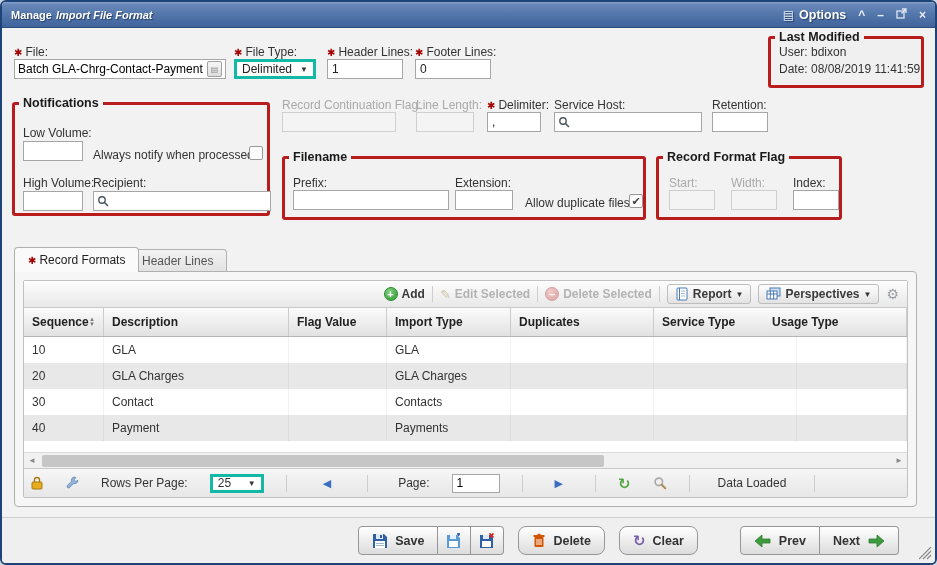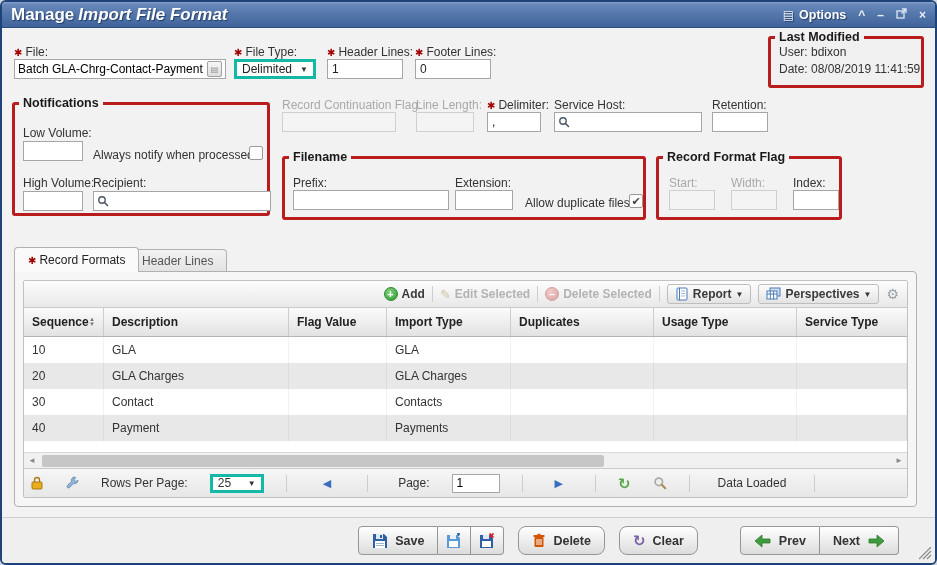--- a/index.html
+++ b/index.html
@@ -8,21 +8,21 @@
     width:937px; height:565px; position:relative; overflow:hidden;
     border:2px solid #1d4379; border-radius:6px; background:#f2f2f2;
     font-size:12px; color:#222;
   }
   
   .titlebar {
     height:26px; display:flex; align-items:center; padding:0 9px;
     background:linear-gradient(#8aa3cc 0%,#6a89ba 8%,#5578ac 45%,#40639c 100%);
     border-bottom:1px solid #2d4d7d; color:#fff;
   }
-  .dlg-title { font-weight:bold; font-size:17px; text-shadow:1px 1px 1px rgba(10,30,60,.6); }
+  .dlg-title { font-weight:bold; font-size:11px; text-shadow:1px 1px 1px rgba(10,30,60,.6); }
   .dlg-title .em { font-style:italic; margin-left:4px; }
   .titlebar-right { margin-left:auto; display:flex; align-items:center; gap:12px; }
   .options-btn { display:flex; align-items:center; gap:5px; font-weight:bold; font-size:12.5px;
     text-shadow:1px 1px 1px rgba(10,30,60,.6); cursor:pointer; }
   .tb-ico { color:#e8eef8; font-weight:bold; font-size:12px; line-height:1; cursor:pointer; }
   
   .body { position:absolute; top:26px; left:0; right:0; bottom:0; }
   .lbl { position:absolute; white-space:nowrap; color:#333; }
   .lbl.dis { color:#a9a9a9; }
   .req { color:#a40000; font-size:10px; margin-right:3px; }
@@ -285,25 +285,25 @@
             </div>
           <div class="th c2">
               <span>Flag Value</span>
             </div>
           <div class="th c3">
               <span>Import Type</span>
             </div>
           <div class="th c4">
               <span>Duplicates</span>
             </div>
+          <div class="th c6" style="border-right:none">
+              <span>Service Type</span>
+            </div>
           <div class="th c5">
               <span>Usage Type</span>
-            </div>
-          <div class="th c6" style="border-right:none">
-              <span>Service Type</span>
             </div>
         </div>
 
         <div class="trow">
           <div class="td c0">10</div>
           <div class="td c1">GLA</div>
           <div class="td c2"></div>
           <div class="td c3">GLA</div>
           <div class="td c4"></div>
           <div class="td c5"></div>

